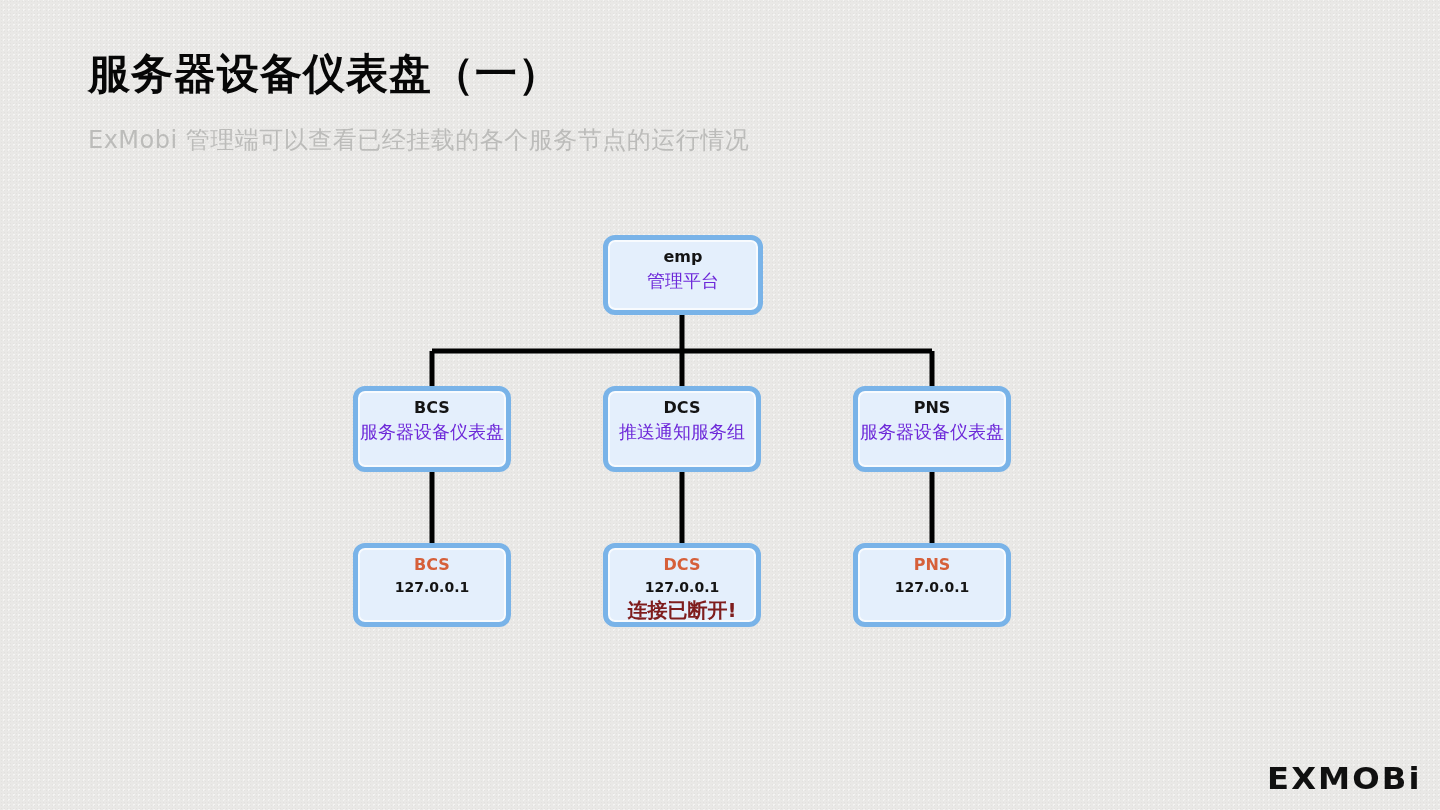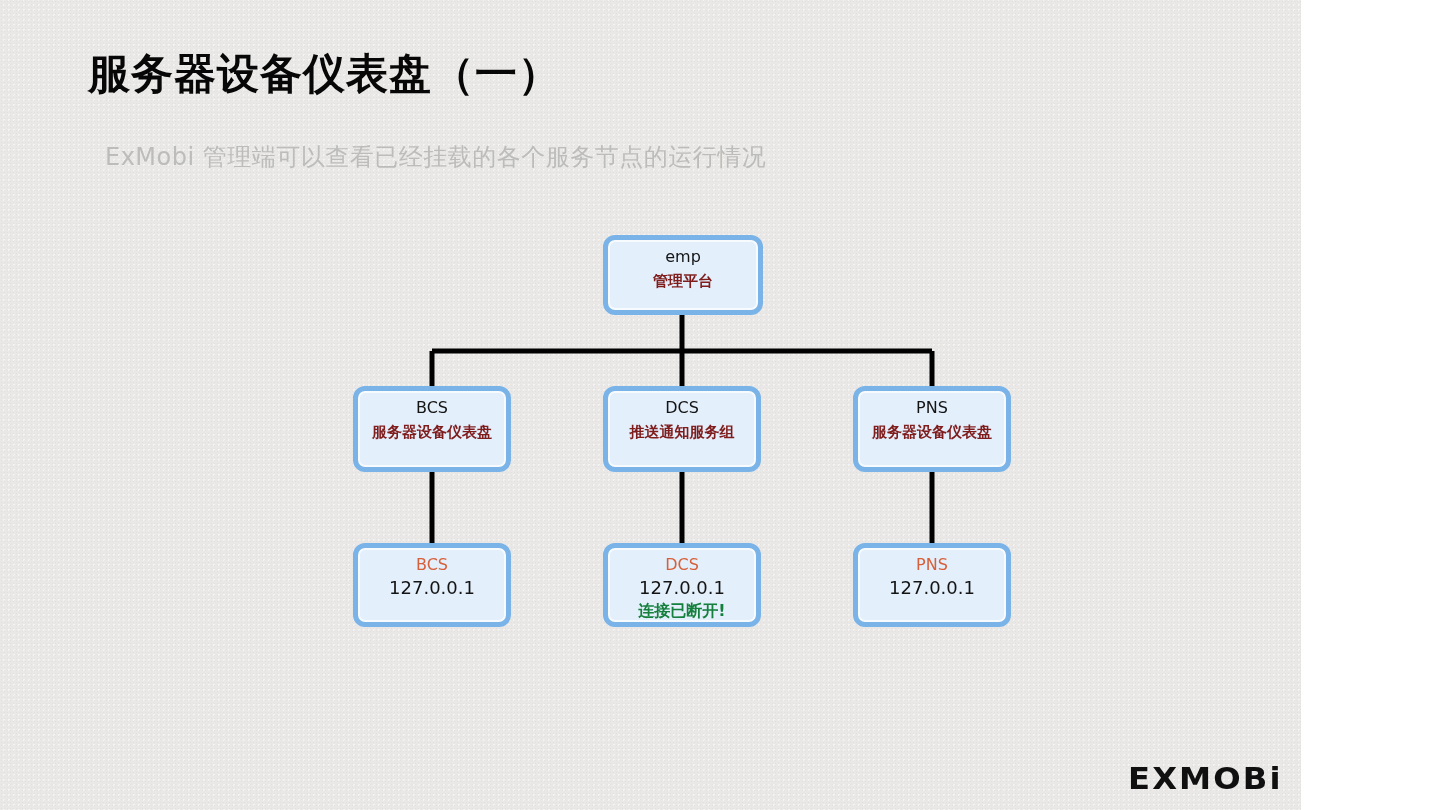--- a/index.html
+++ b/index.html
@@ -1,66 +1,66 @@
 <!DOCTYPE html>
 <html><head>
 <meta charset="utf-8">
 <style>
   html,body { margin:0; padding:0; }
   body { font-family:"DejaVu Sans","Liberation Sans",sans-serif; }
 
   .slide {
     position:relative;
-    width:1301px; height:810px;
+    width:1440px; height:810px;
     background-color:#e9e8e6;
     background-image:
       radial-gradient(rgba(120,120,120,0.055) 1px, transparent 1px),
       radial-gradient(rgba(255,255,255,0.5) 1px, transparent 1px);
     background-size:3px 3px, 5px 5px;
     background-position:0 0, 1px 2px;
     overflow:hidden;
   }
 
   .page-title {
     position:absolute; left:88px; top:46px;
     margin:0;
     font-size:42px; font-weight:700;
     color:#070707;
     letter-spacing:1px;
   }
 
   .page-subtitle {
     position:absolute; left:88px; top:124px;
-    margin:17px;
+    margin:0;
     font-size:24px; font-weight:400;
     color:#bcbcba;
     letter-spacing:0.5px;
   }
 
   .diagram { position:absolute; left:0; top:0; width:1440px; height:810px; }
 
   .connectors { position:absolute; left:0; top:0; pointer-events:none; }
 
   .node {
     position:absolute;
     box-sizing:border-box;
     background:#e4effc;
     border:5px solid #79b3e8;
     border-radius:12px;
     box-shadow: inset 0 0 0 2px rgba(255,255,255,0.75);
     text-align:center;
     padding-top:5px;
   }
 
-  .node .code  { font-size:16px; font-weight:400; color:#141414; line-height:24px; }
-  .node .label { font-size:15px; font-weight:700; color:#7f1d1d; line-height:24px; }
+  .node .code  { font-size:16px; font-weight:700; color:#141414; line-height:24px; }
+  .node .label { font-size:18px; font-weight:400; color:#6d28d9; line-height:24px; }
 
   .node.server .code { color:#d6603a; line-height:23px; }
-  .node .ip     { font-size:18px; font-weight:400; color:#141414; line-height:23px; }
-  .node .status { font-size:16px; font-weight:700; color:#15803d; line-height:23px;text-align:center; }
+  .node .ip     { font-size:14px; font-weight:700; color:#141414; line-height:23px; }
+  .node .status { font-size:20px; font-weight:700; color:#7f1d1d; line-height:23px;text-align:center; }
   .node .status:empty { display:none; }
 
   .brand-logo {
     position:absolute; right:18px; bottom:14px;
     font-size:31px; font-weight:800;
     letter-spacing:2px;
     color:#101010;
     transform:scaleX(1.04);
     transform-origin:right center;
   }

